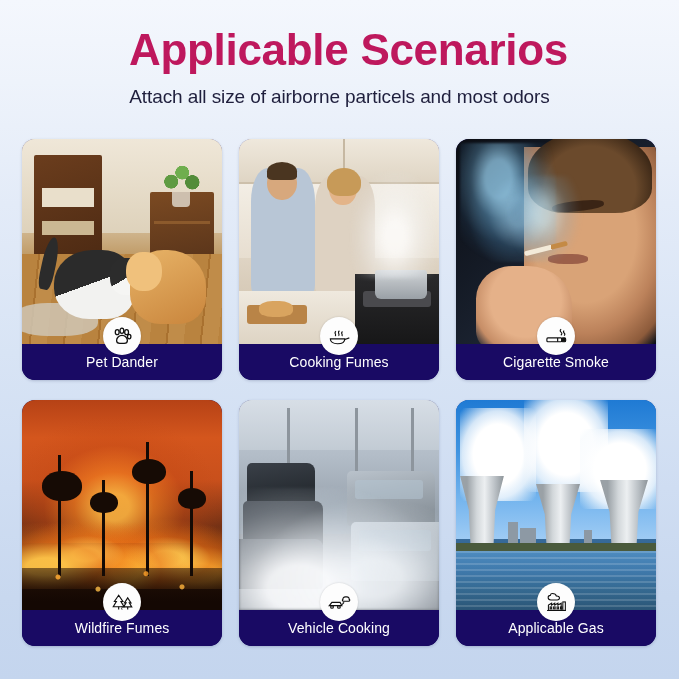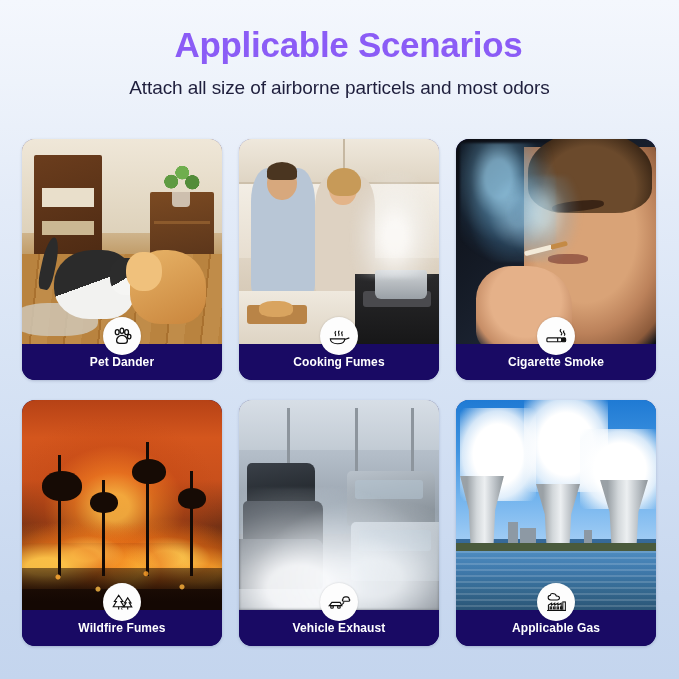--- a/index.html
+++ b/index.html
@@ -29,23 +29,23 @@
     position: relative;
   }
 
   
   .header {
     padding-top: 26px;
     text-align: center;
   }
 
   .page-title {
-    font-size: 35px;
+    font-size: 44px;
     font-weight: bold;
-    color: #8b5cf6;
+    color: #be185d;
     letter-spacing: -0.3px;
     line-height: 1.1;
     padding-left: 18px;
   }
 
   .page-subtitle {
     margin-top: 12px;
     font-size: 19px;
     color: #1f1f3d;
     font-weight: 400;
@@ -83,22 +83,22 @@
 
   .card-label {
     position: absolute;
     left: 0; right: 0; bottom: 0;
     height: 36px;
     background: #190a64;
     color: #ffffff;
     display: flex;
     align-items: center;
     justify-content: center;
-    font-size: 12px;
-    font-weight: 700;
+    font-size: 14px;
+    font-weight: 400;
     letter-spacing: 0.1px;
   }
 
   .icon-badge {
     position: absolute;
     left: 50%;
     transform: translateX(-50%);
     bottom: 25px;
     width: 38px;
     height: 38px;
@@ -385,21 +385,21 @@
       <div class="icon-badge">
         <svg width="25" height="25" viewBox="0 0 26 26" fill="none" stroke="#111" stroke-width="1.2">
           <path d="M2.4 16.2h13l-1.8-3.3H5.1z"></path>
           <circle cx="5.2" cy="17.6" r="1.4"></circle>
           <circle cx="12.4" cy="17.6" r="1.4"></circle>
           <path d="M15.6 15.1c1.5-.4 2-1.3 1.6-2" stroke-width="1"></path>
           <path d="M20.6 7.2c1.8 0 2.6 1.2 2.4 2.3 1 .5.9 2-.6 2.2h-5.2c-1.4-.2-1.6-1.6-.6-2.2-.2-1.2.8-2.3 2.4-2.3z"></path>
           <path d="M15.9 13.9c1.4-.3 1.9-1 1.6-1.7" stroke-width="1"></path>
         </svg>
       </div>
-      <div class="card-label">Vehicle Exhaust</div>
+      <div class="card-label">Vehicle Cooking</div>
     </div>
 
     <div class="card row2">
       <div class="card-photo">
         <div class="ph ph-ind">
           <div class="in-sky"></div>
           <div class="in-plume" style="left:2%;  top:4%;  width:38%; height:44%;"></div>
           <div class="in-plume" style="left:34%; top:-2%; width:42%; height:46%;"></div>
           <div class="in-plume" style="right:-2%;top:14%; width:40%; height:38%;"></div>
           <div class="in-tower" style="left:2%;   width:22%; height:34%;"></div>

